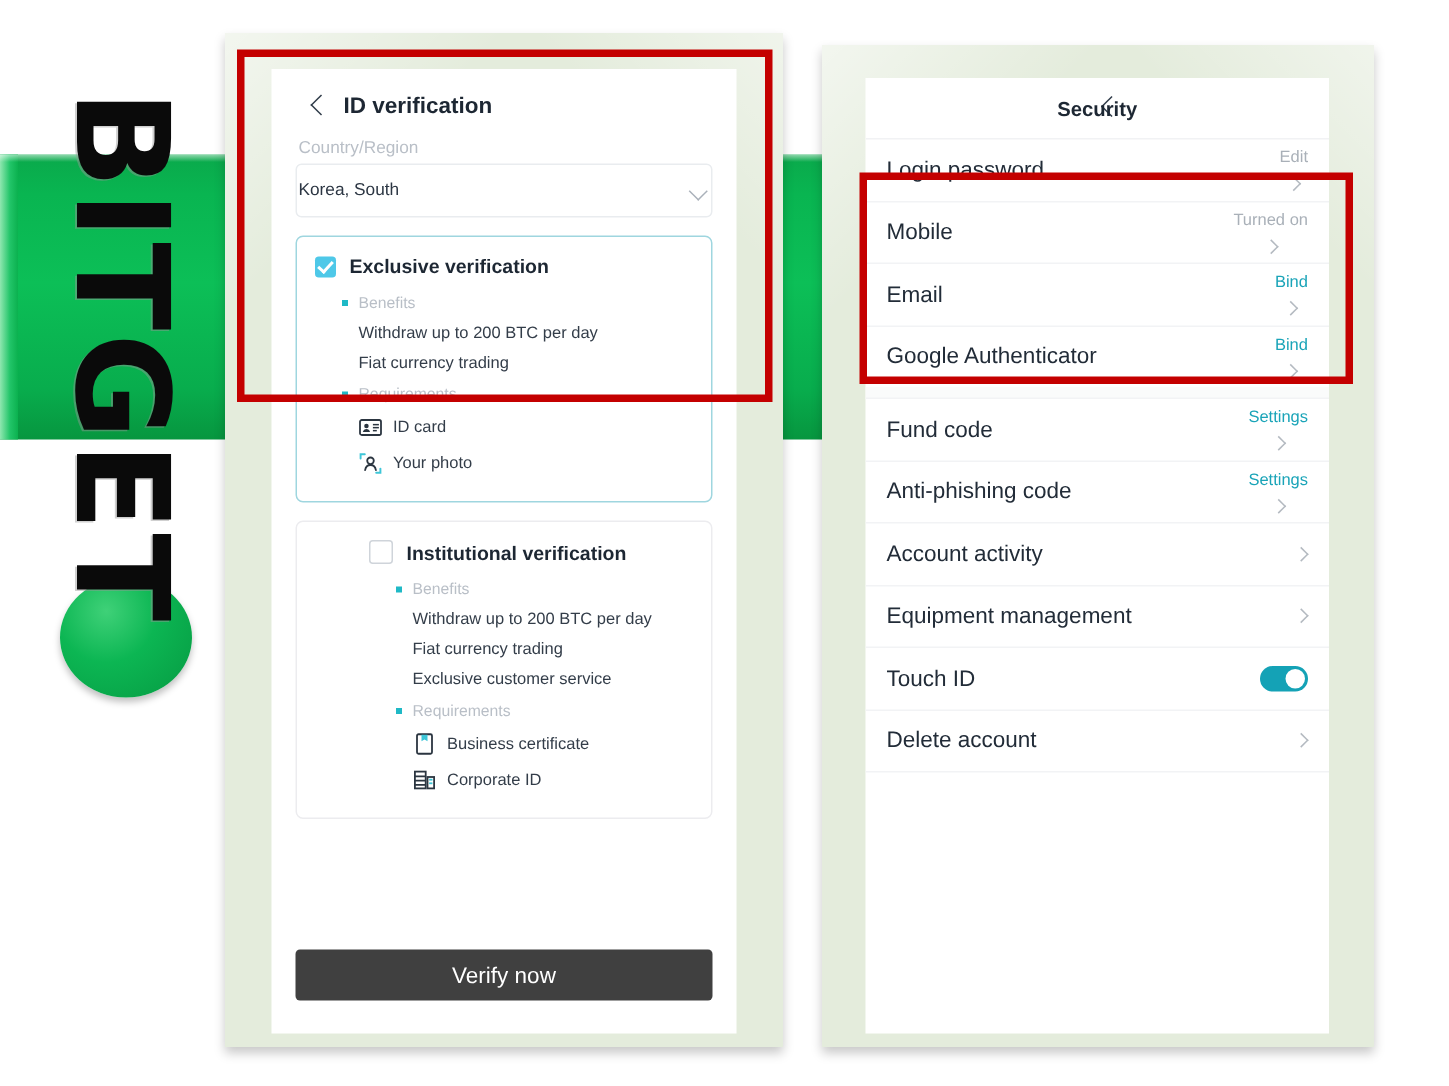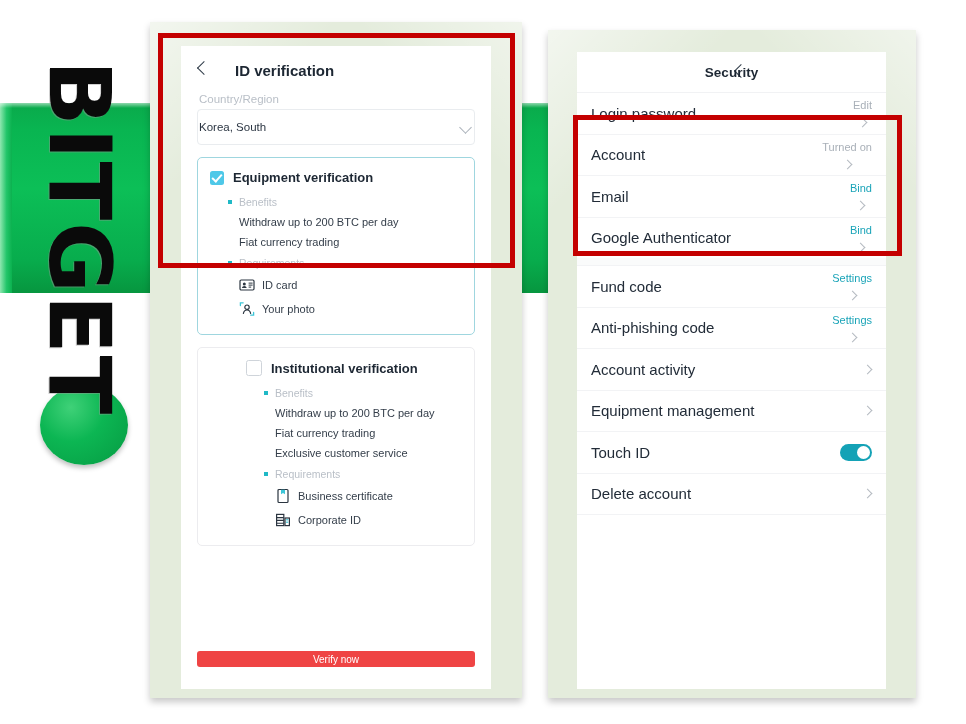--- a/index.html
+++ b/index.html
@@ -94,23 +94,23 @@
     position: absolute;
     background: #ffffff;
     overflow: hidden;
   }
   #screen-left  { left: 31px; top: 24px; width: 310px; height: 643px; }
   #screen-right { left: 29px; top: 22px; width: 309px; height: 637px; }
 
   
   .nav-left {
     display: flex;
-    align-items: flex-start;
-    gap: 26px;
-    padding: 16px 16px 4px 14px;
+    align-items: center;
+    gap: 10px;
+    padding: 16px 16px 4px 24px;
   }
   .chev-back {
     width: 14px; height: 14px;
     position: relative;
     flex: 0 0 auto;
   }
   .chev-back::before {
     content:"";
     position:absolute;
     left:4px; top:1px;
@@ -220,25 +220,25 @@
     text-align: right;
   }
   .req-label { font-size: 11px; color: #333d49; }
   .req-icon { width: 16px; height: 16px; flex: 0 0 auto; display:block; }
 
   .cta {
     position: absolute;
     left: 16px;
     right: 16px;
     bottom: 22px;
-    height: 16px;
+    height: 34px;
     border-radius: 3px;
-    background: #ef4444;
+    background: #404040;
     color: #ffffff;
-    font-size: 10px;
+    font-size: 15px;
     display: flex;
     align-items: center;
     justify-content: center;
     border: none;
     cursor: pointer;
   }
 
   
   .nav-right {
     position: relative;
@@ -330,21 +330,21 @@
     <div class="field-label">Country/Region</div>
 
     <div class="select-box">
       <span class="select-value">Korea, South</span>
       <span class="chev-down"></span>
     </div>
 
     <div class="card card-active">
       <div class="card-head">
         <span class="cbox on"></span>
-        <span class="card-title">Equipment verification</span>
+        <span class="card-title">Exclusive verification</span>
       </div>
 
       <div class="group-head">
         <span class="sq-bullet"></span>
         <span class="group-head-text">Benefits</span>
       </div>
       <div class="bullet-line">Withdraw up to 200 BTC per day</div>
       <div class="bullet-line">Fiat currency trading</div>
 
       <div class="group-head">
@@ -428,21 +428,21 @@
 
     <div class="srow">
       <span class="srow-label">Login password</span>
       <span class="srow-right">
         <span class="srow-value v-gray">Edit</span>
         <span class="chev-right"></span>
       </span>
     </div>
 
     <div class="srow">
-      <span class="srow-label">Account</span>
+      <span class="srow-label">Mobile</span>
       <span class="srow-right">
         <span class="srow-value v-gray">Turned on</span>
         <span class="chev-right"></span>
       </span>
     </div>
 
     <div class="srow">
       <span class="srow-label">Email</span>
       <span class="srow-right">
         <span class="srow-value v-teal">Bind</span>

